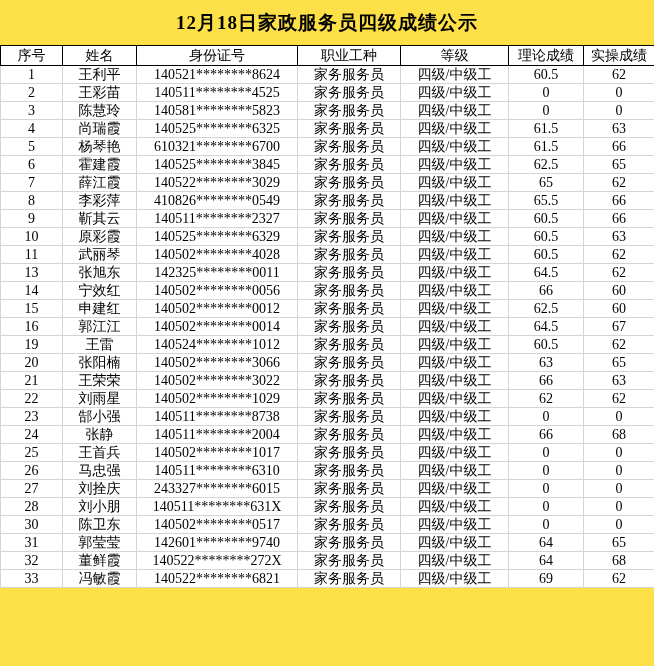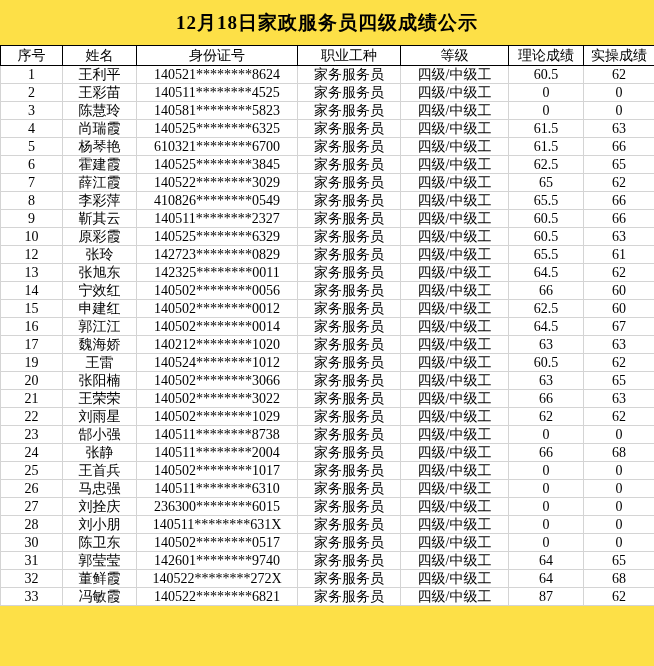--- a/index.html
+++ b/index.html
@@ -174,27 +174,27 @@
         <tr>
           <td>10</td>
           <td>原彩霞</td>
           <td>140525********6329</td>
           <td>家务服务员</td>
           <td>四级/中级工</td>
           <td>60.5</td>
           <td>63</td>
         </tr>
         <tr>
-          <td>12</td>
-          <td>张玲</td>
-          <td>142723********0829</td>
-          <td>家务服务员</td>
-          <td>四级/中级工</td>
-          <td>65.5</td>
-          <td>61</td>
+          <td>11</td>
+          <td>武丽琴</td>
+          <td>140502********4028</td>
+          <td>家务服务员</td>
+          <td>四级/中级工</td>
+          <td>60.5</td>
+          <td>62</td>
         </tr>
         <tr>
           <td>13</td>
           <td>张旭东</td>
           <td>142325********0011</td>
           <td>家务服务员</td>
           <td>四级/中级工</td>
           <td>64.5</td>
           <td>62</td>
         </tr>
@@ -219,29 +219,20 @@
         <tr>
           <td>16</td>
           <td>郭江江</td>
           <td>140502********0014</td>
           <td>家务服务员</td>
           <td>四级/中级工</td>
           <td>64.5</td>
           <td>67</td>
         </tr>
         <tr>
-          <td>17</td>
-          <td>魏海娇</td>
-          <td>140212********1020</td>
-          <td>家务服务员</td>
-          <td>四级/中级工</td>
-          <td>63</td>
-          <td>63</td>
-        </tr>
-        <tr>
           <td>19</td>
           <td>王雷</td>
           <td>140524********1012</td>
           <td>家务服务员</td>
           <td>四级/中级工</td>
           <td>60.5</td>
           <td>62</td>
         </tr>
         <tr>
           <td>20</td>
@@ -302,21 +293,21 @@
           <td>马忠强</td>
           <td>140511********6310</td>
           <td>家务服务员</td>
           <td>四级/中级工</td>
           <td>0</td>
           <td>0</td>
         </tr>
         <tr>
           <td>27</td>
           <td>刘拴庆</td>
-          <td>236300********6015</td>
+          <td>243327********6015</td>
           <td>家务服务员</td>
           <td>四级/中级工</td>
           <td>0</td>
           <td>0</td>
         </tr>
         <tr>
           <td>28</td>
           <td>刘小朋</td>
           <td>140511********631X</td>
           <td>家务服务员</td>
@@ -350,18 +341,18 @@
           <td>四级/中级工</td>
           <td>64</td>
           <td>68</td>
         </tr>
         <tr>
           <td>33</td>
           <td>冯敏霞</td>
           <td>140522********6821</td>
           <td>家务服务员</td>
           <td>四级/中级工</td>
-          <td>87</td>
+          <td>69</td>
           <td>62</td>
         </tr>
       </tbody>
   </table>
 </div>
 
 </body></html>

